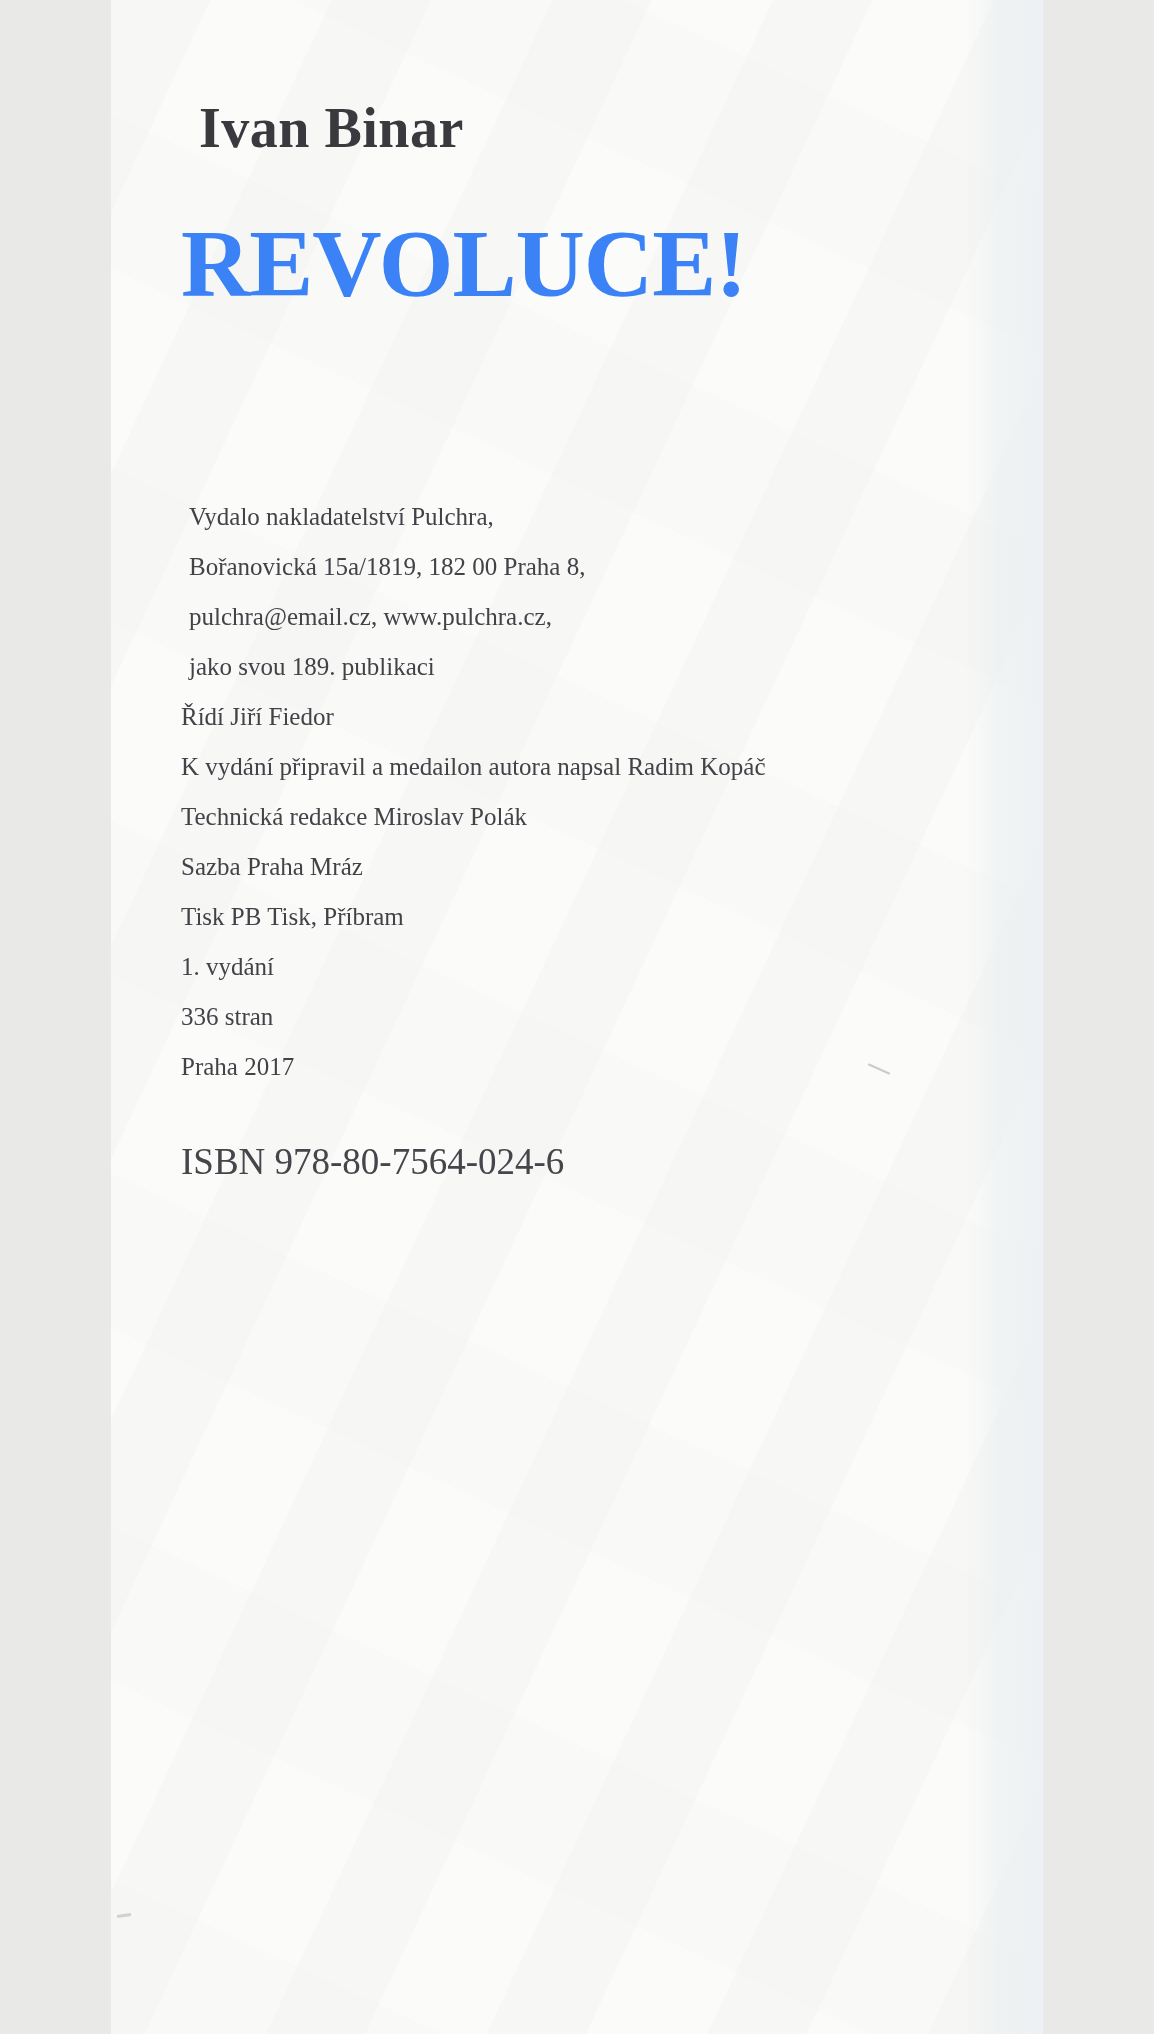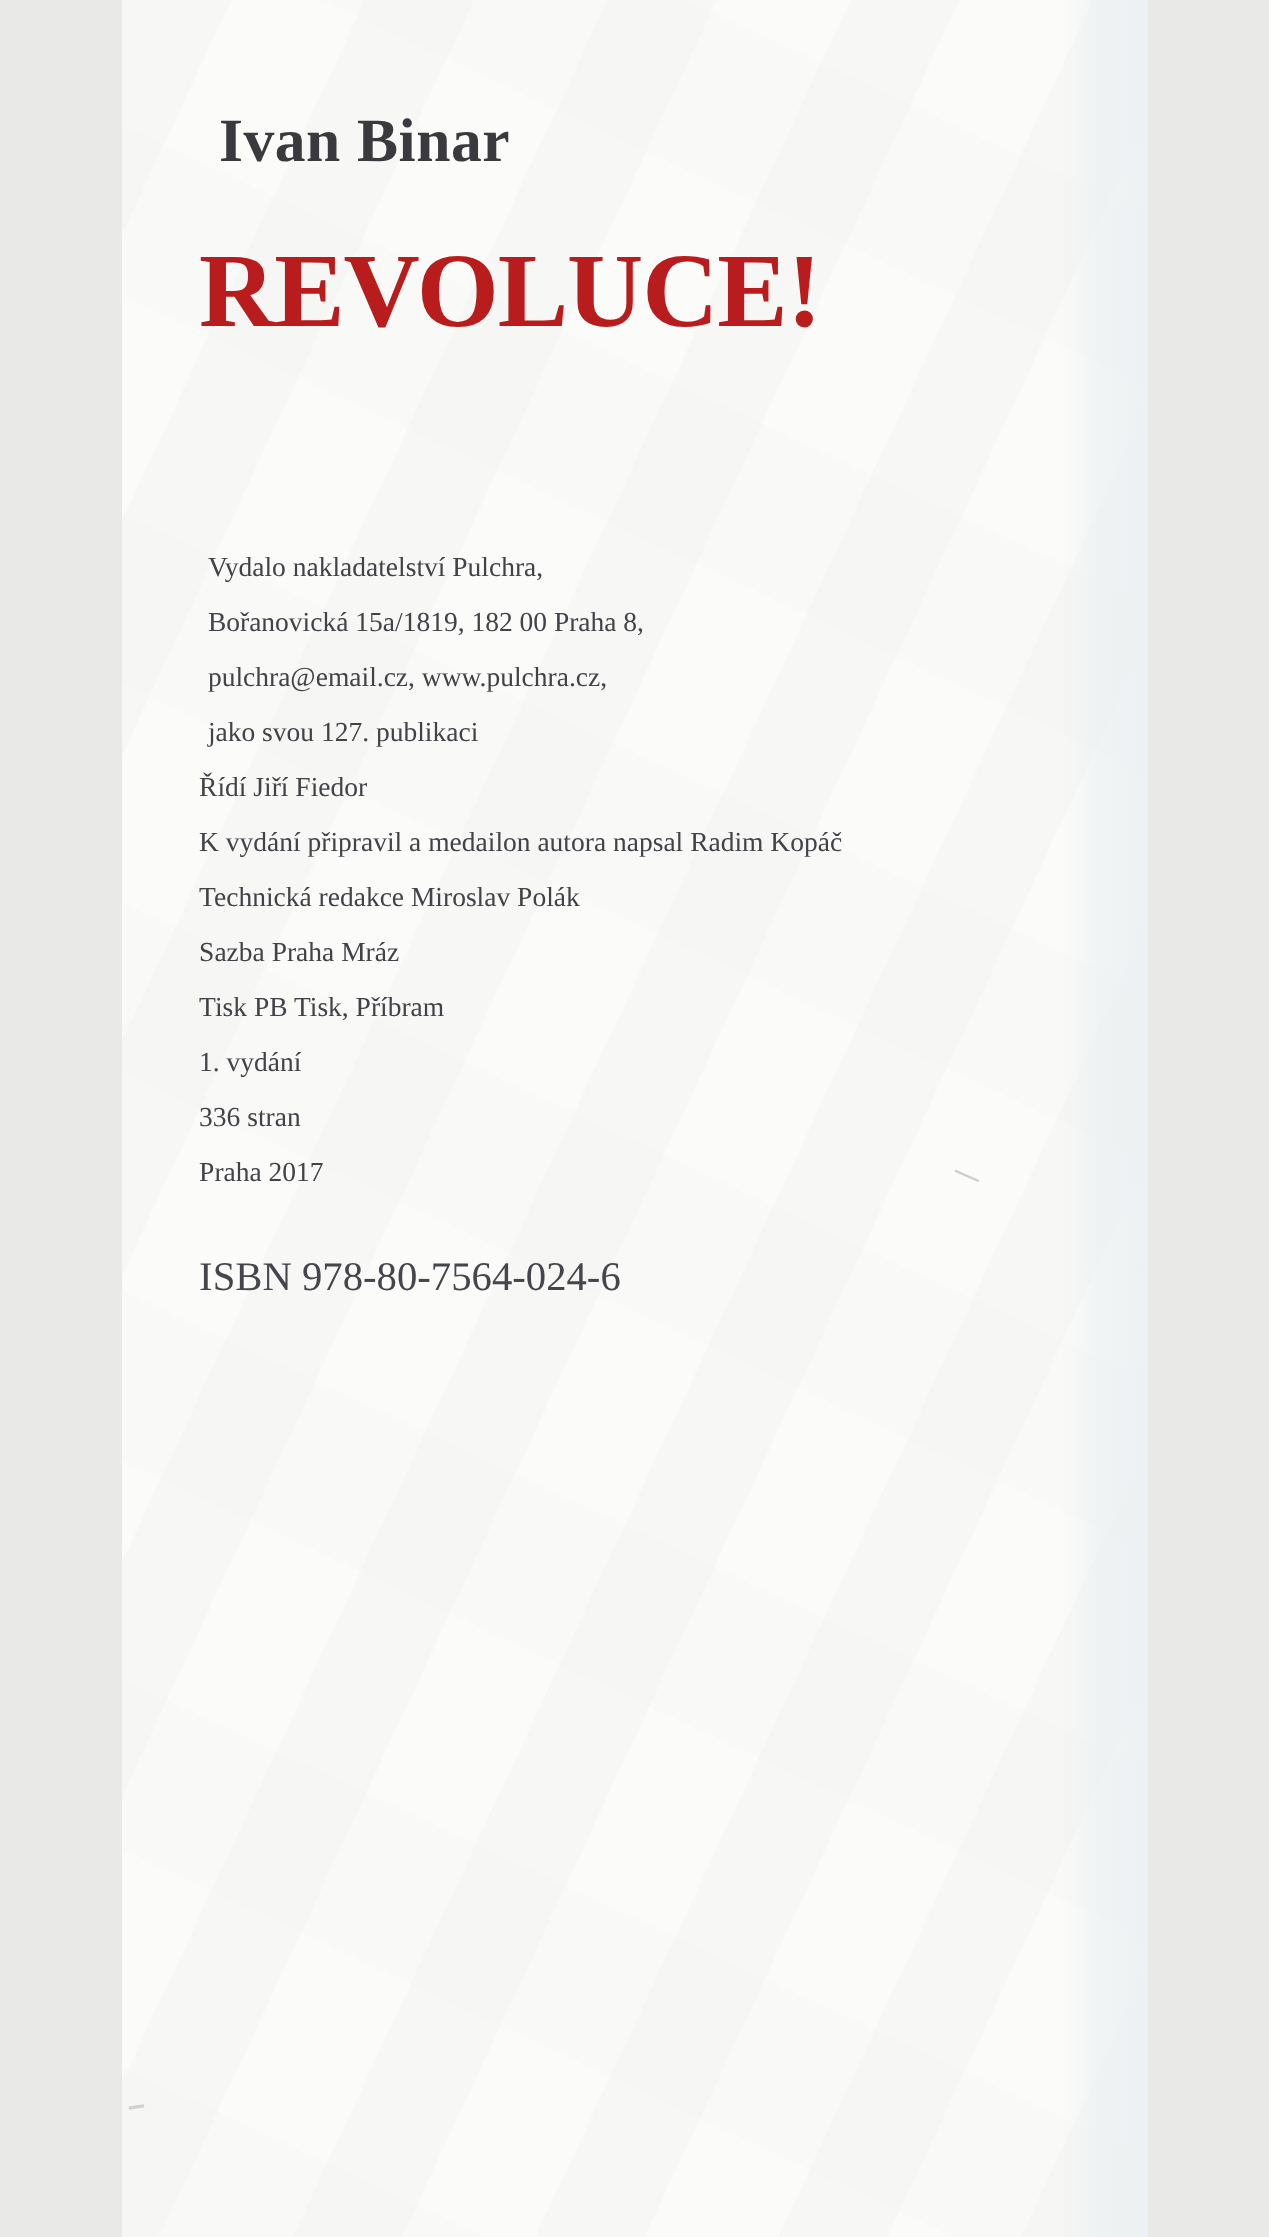--- a/index.html
+++ b/index.html
@@ -46,21 +46,21 @@
     color: #3a3a3e;
     white-space: nowrap;
   }
   .title {
     position: absolute;
     left: 70px;
     top: 208px;
     font-size: 96px;
     font-weight: bold;
     letter-spacing: -1px;
-    color: #b91c1c;
+    color: #3b82f6;
     white-space: nowrap;
   }
   .imprint {
     position: absolute;
     left: 70px;
     top: 492px;
     font-size: 25px;
     line-height: 50px;
     color: #424248;
   }
@@ -107,21 +107,21 @@
   <div class="edge-band"></div>
 
   <div class="author">Ivan Binar</div>
 
   <div class="title">REVOLUCE!</div>
 
   <div class="imprint">
     <div class="line indented">Vydalo nakladatelství Pulchra,</div>
     <div class="line indented">Bořanovická 15a/1819, 182 00 Praha 8,</div>
     <div class="line indented">pulchra@email.cz, www.pulchra.cz,</div>
-    <div class="line indented">jako svou 127. publikaci</div>
+    <div class="line indented">jako svou 189. publikaci</div>
     <div class="line">Řídí Jiří Fiedor</div>
     <div class="line">K vydání připravil a medailon autora napsal Radim Kopáč</div>
     <div class="line">Technická redakce Miroslav Polák</div>
     <div class="line">Sazba Praha Mráz</div>
     <div class="line">Tisk PB Tisk, Příbram</div>
     <div class="line">1. vydání</div>
     <div class="line">336 stran</div>
     <div class="line">Praha 2017</div>
   </div>
 

